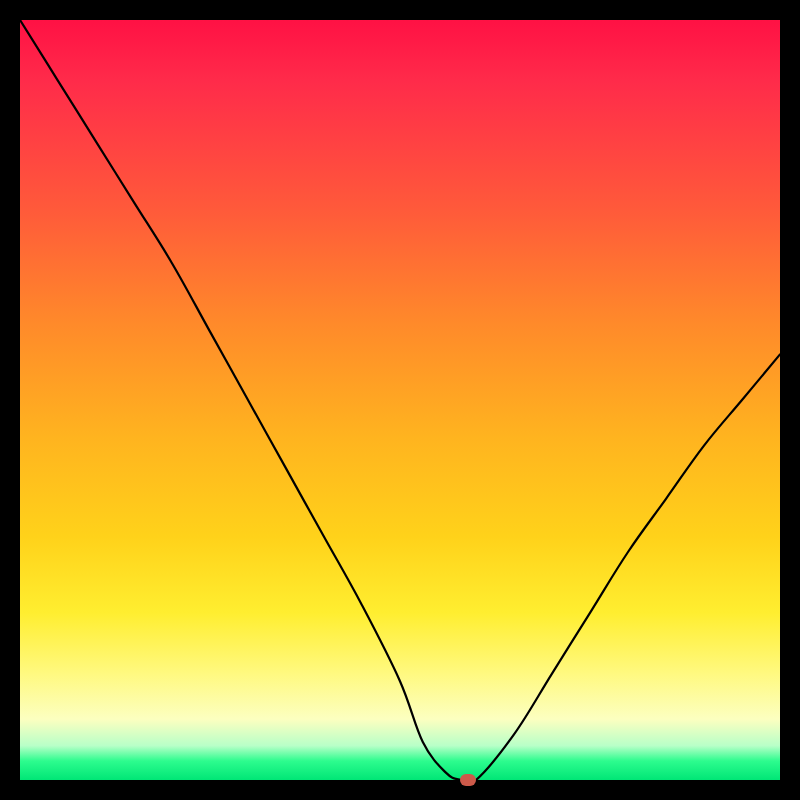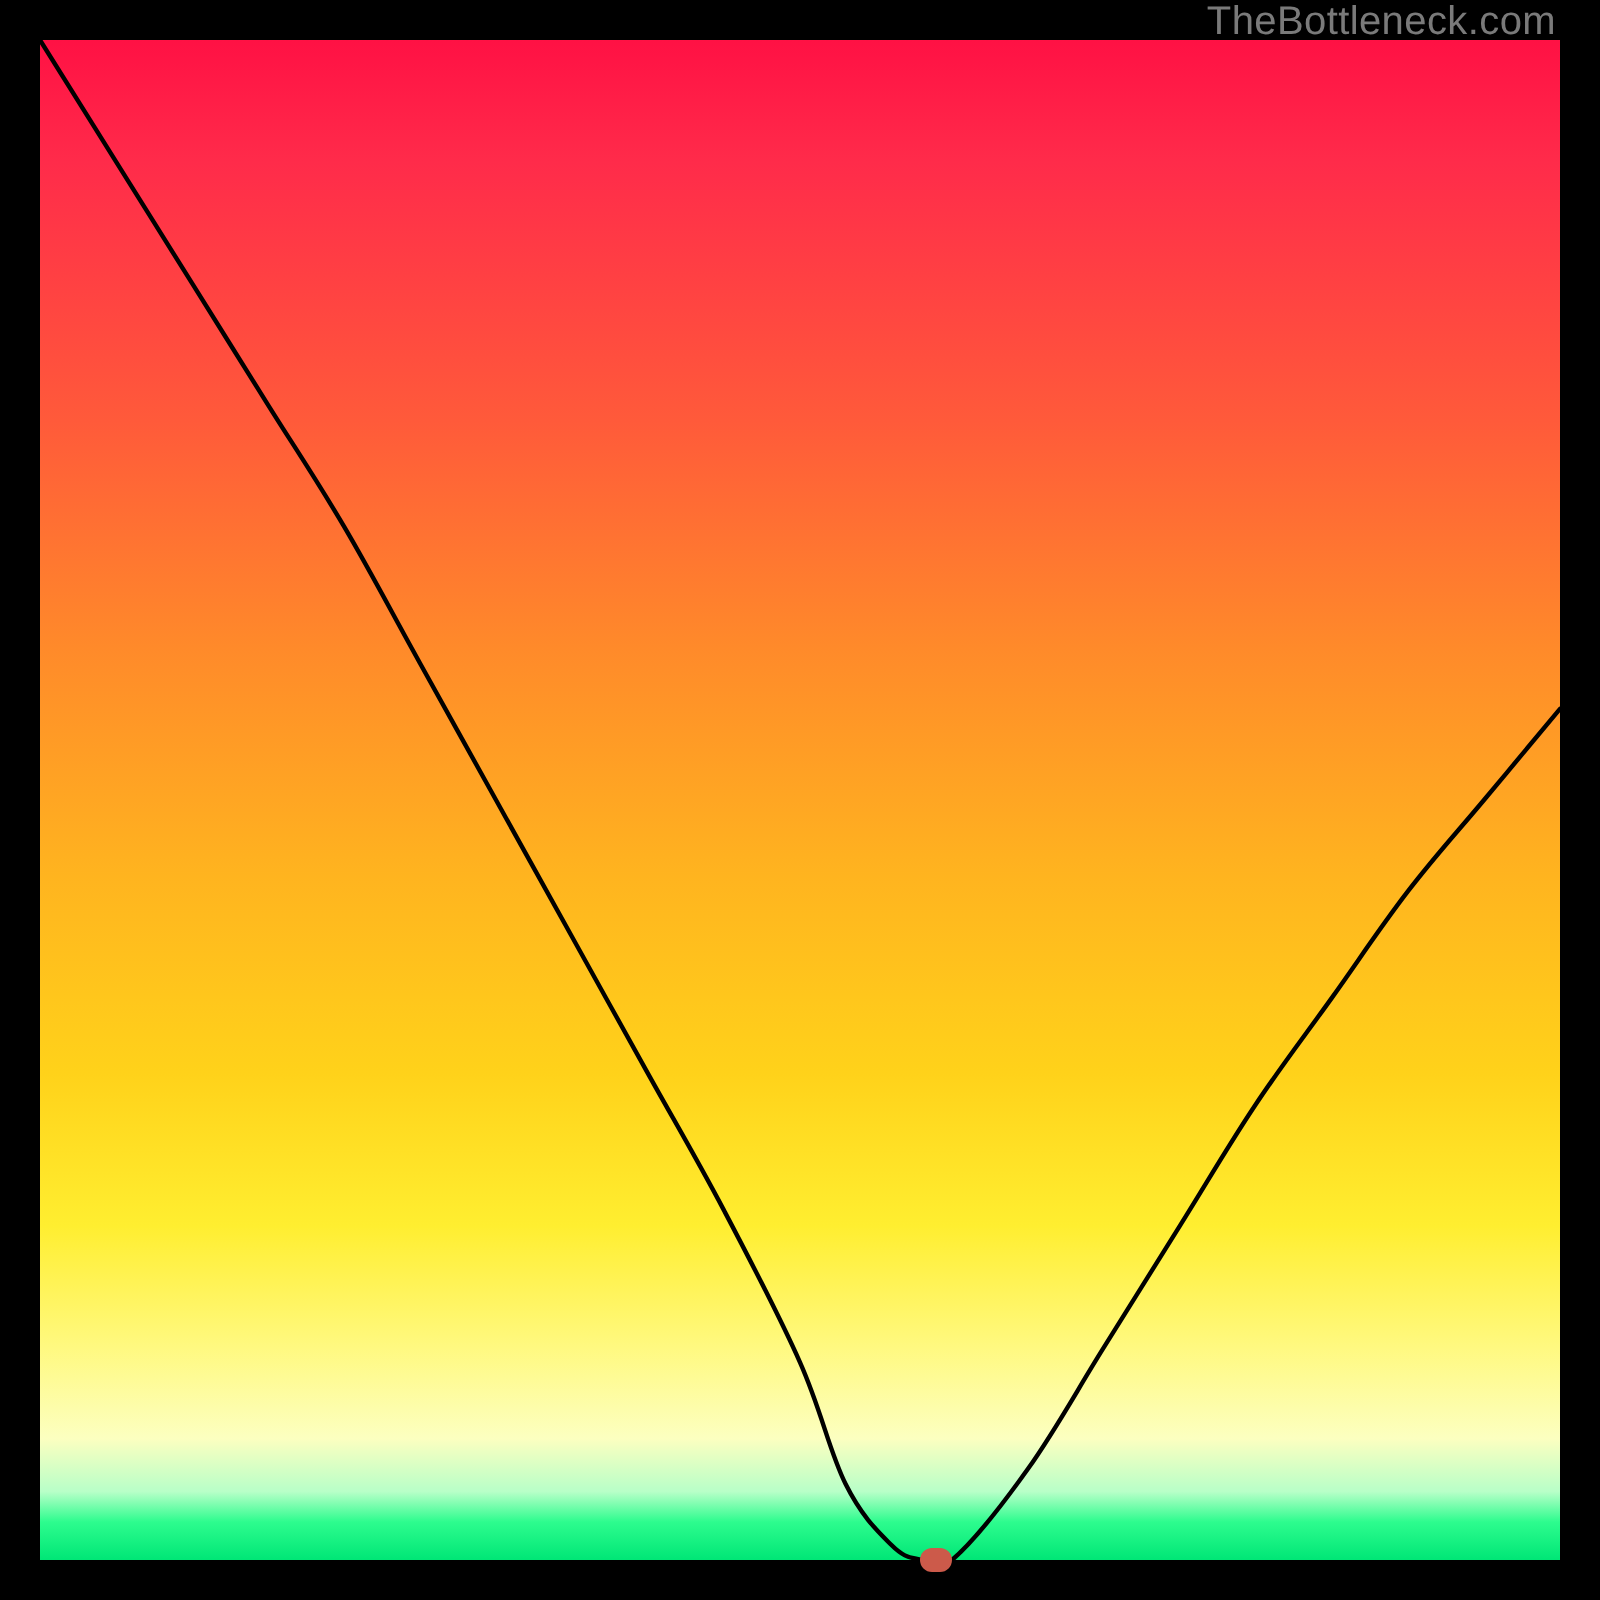--- a/index.html
+++ b/index.html
@@ -64,21 +64,20 @@
     height: 12px;
     border-radius: 6px;
     background: #cc5a4a;
     transform: translate(-50%, -50%);
   }
 </style>
 </head>
 <body>
 
 <div class="frame">
-  <div class="watermark">TheBottleneck.com</div>
 
   <div class="plot">
     <svg class="curve" viewBox="0 0 760 760" preserveAspectRatio="none">
       <path id="curve-path" d="M 0.0 0.0 C 6.8 10.9, 24.3 38.9, 38.0 60.8 C 51.7 82.7, 62.3 99.7, 76.0 121.6 C 89.7 143.5, 100.3 160.5, 114.0 182.4 C 127.7 204.3, 138.3 219.9, 152.0 243.2 C 165.7 266.5, 176.3 287.0, 190.0 311.6 C 203.7 336.2, 214.3 355.4, 228.0 380.0 C 241.7 404.6, 252.3 423.8, 266.0 448.4 C 279.7 473.0, 290.3 492.2, 304.0 516.8 C 317.7 541.4, 328.3 559.2, 342.0 585.2 C 355.7 611.2, 369.1 636.6, 380.0 661.2 C 390.9 685.8, 394.6 705.6, 402.8 722.0 C 411.0 738.4, 418.8 745.6, 425.6 752.4 C 432.4 759.2, 435.3 758.6, 440.8 760.0 C 446.3 761.4, 446.4 768.2, 456.0 760.0 C 465.6 751.8, 480.3 733.6, 494.0 714.4 C 507.7 695.2, 518.3 675.5, 532.0 653.6 C 545.7 631.7, 556.3 614.7, 570.0 592.8 C 583.7 570.9, 594.3 552.5, 608.0 532.0 C 621.7 511.5, 632.3 498.0, 646.0 478.8 C 659.7 459.6, 670.3 443.4, 684.0 425.6 C 697.7 407.8, 708.3 396.4, 722.0 380.0 C 735.7 363.6, 753.2 342.6, 760.0 334.4" fill="none" stroke="#000000" stroke-width="2.2" stroke-linejoin="round" stroke-linecap="round"></path>
     </svg>
     <div id="marker" class="marker" style="left: 448.4px; top: 760px; background: rgb(204, 90, 74);"></div>
   </div>
 </div>
 
 </body></html>

